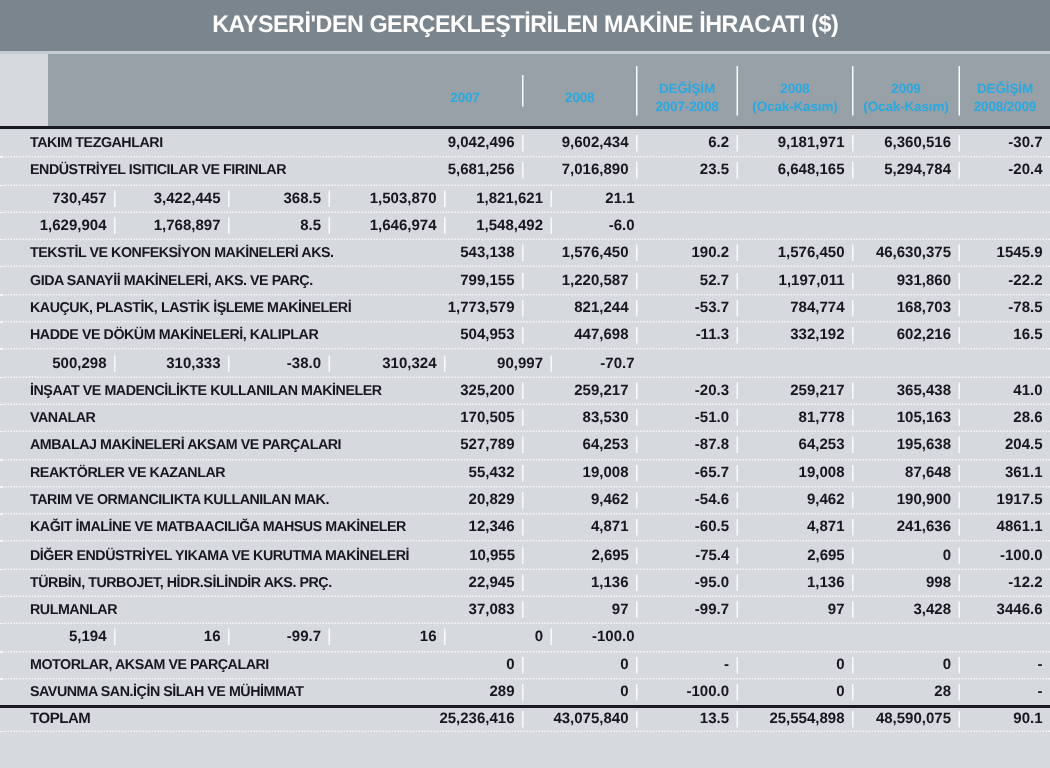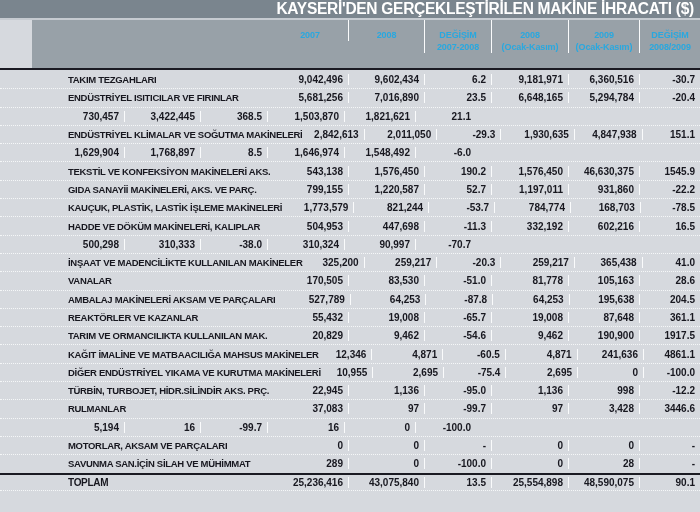--- a/index.html
+++ b/index.html
@@ -5,45 +5,45 @@
   html,body{margin:0;padding:0;}
   body{
     width:700px;height:512px;
     background:#d6d9de;
     font-family:"Liberation Sans", sans-serif;
     -webkit-font-smoothing:antialiased;
   }
   .page{position:relative;width:700px;height:512px;overflow:hidden;background:#d6d9de;}
 
   .title-bar{
-    height:18px;background:#7a858e;
-    display:flex;align-items:center;justify-content:flex-end;
+    height:34px;background:#7a858e;
+    display:flex;align-items:center;justify-content:center;
   }
   .title{
     color:#ffffff;font-weight:bold;font-size:16px;
     letter-spacing:-0.3px;white-space:nowrap;
     transform:scaleX(0.97);
   }
   .gap{height:2px;background:#c6cbd1;}
 
   .header-band{
     height:48px;background:#98a1a8;
-    display:flex;align-items:flex-start;margin-left:32px;
+    display:flex;align-items:center;margin-left:32px;
   }
   .hcell{
     box-sizing:border-box;
     padding-top:9px;text-align:center;
     color:#29a8df;font-weight:bold;font-size:9px;line-height:12px;
     letter-spacing:-0.1px;white-space:nowrap;
   }
   .black-line{height:2px;background:#1a1a22;}
 
   .row{
     display:flex;align-items:center;height:18.3px;
-    border-top:1px dotted #f5f7f8;box-sizing:border-box;padding-left:48px;
+    border-top:1px dotted #f5f7f8;box-sizing:border-box;
   }
   #rows .row:first-child{border-top:none;}
   .cell{box-sizing:border-box;}
   .cell.label{
     flex:1 1 auto;min-width:0;padding-left:20px;
     font-weight:bold;font-size:9.5px;letter-spacing:-0.3px;
     color:#17171f;white-space:nowrap;overflow:visible;
   }
   .cell.num{
     font-weight:bold;font-size:10px;color:#17171f;
@@ -119,29 +119,20 @@
         <div class="cell num col5 sep">5,294,784</div>
         <div class="cell num col6 sep">-20.4</div>
       </div>
       <div class="row">
         <div class="cell num col1">730,457</div>
         <div class="cell num col2 sep">3,422,445</div>
         <div class="cell num col3 sep">368.5</div>
         <div class="cell num col4 sep">1,503,870</div>
         <div class="cell num col5 sep">1,821,621</div>
         <div class="cell num col6 sep">21.1</div>
-      </div>
-      <div class="row">
-        <div class="cell label">ENDÜSTRİYEL KLİMALAR VE SOĞUTMA MAKİNELERİ</div>
-        <div class="cell num col1">2,842,613</div>
-        <div class="cell num col2 sep">2,011,050</div>
-        <div class="cell num col3 sep">-29.3</div>
-        <div class="cell num col4 sep">1,930,635</div>
-        <div class="cell num col5 sep">4,847,938</div>
-        <div class="cell num col6 sep">151.1</div>
       </div>
       <div class="row">
         <div class="cell num col1">1,629,904</div>
         <div class="cell num col2 sep">1,768,897</div>
         <div class="cell num col3 sep">8.5</div>
         <div class="cell num col4 sep">1,646,974</div>
         <div class="cell num col5 sep">1,548,492</div>
         <div class="cell num col6 sep">-6.0</div>
       </div>
       <div class="row">

